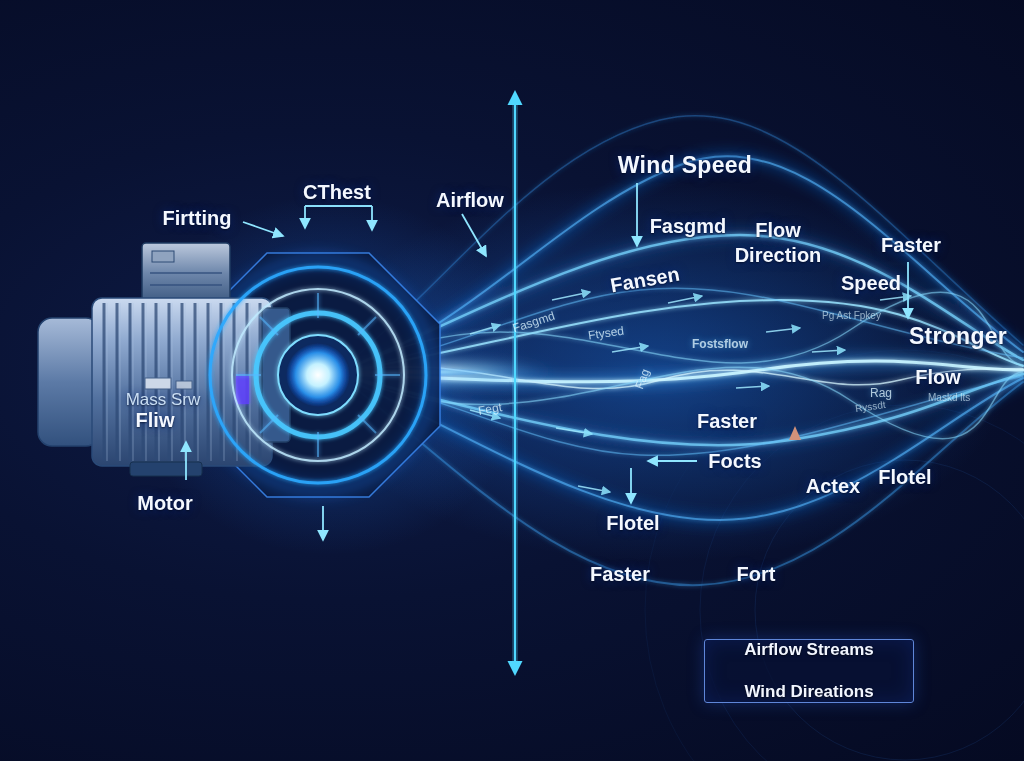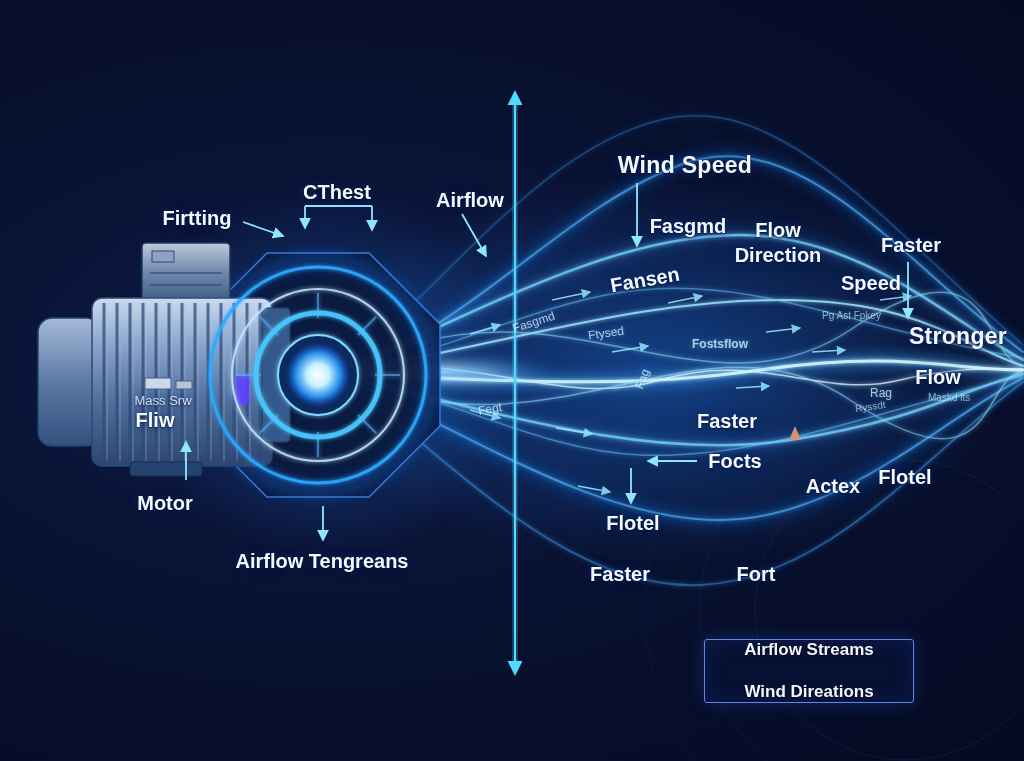--- a/index.html
+++ b/index.html
@@ -8,21 +8,21 @@
     background:radial-gradient(ellipse at 32% 48%, #0e1c48 0%, #091233 42%, #050a22 100%);
     font-family:"Liberation Sans",sans-serif;color:#fff;
   }
   .stage svg{position:absolute;left:0;top:0;}
   .lbl{
     position:absolute;transform:translate(-50%,-50%);
     font-weight:700;font-size:20px;color:#f4f8ff;white-space:nowrap;
     text-shadow:0 0 10px rgba(10,40,120,.9),0 1px 2px rgba(0,0,0,.65);
   }
   .lbl.big{font-size:23px;letter-spacing:.3px;}
-  .lbl.small{font-size:13px;font-weight:400;color:#d8ecff;opacity:.9;}
+  .lbl.small{font-size:17px;font-weight:400;color:#d8ecff;opacity:.9;}
   .tag{
     position:absolute;font-size:12px;font-weight:400;color:#d9f3ff;opacity:.8;
     white-space:nowrap;text-shadow:0 0 6px rgba(90,190,255,.7);
   }
   .tag.tiny{font-size:10px;opacity:.65;}
   .two-line{display:flex;flex-direction:column;align-items:center;line-height:1.25;}
   .legend{
     position:absolute;left:704px;top:639px;width:208px;height:62px;
     border:1.5px solid #5f86d8;background:rgba(8,18,52,.8);border-radius:3px;
     display:flex;flex-direction:column;justify-content:space-between;align-items:center;gap:2px;
@@ -223,21 +223,20 @@
   <div class="lbl" style="left:727px;top:421px;">Faster</div>
   <div class="lbl" style="left:735px;top:461px;">Focts</div>
   <div class="lbl" style="left:633px;top:523px;">Flotel</div>
   <div class="lbl" style="left:833px;top:486px;">Actex</div>
   <div class="lbl" style="left:905px;top:477px;">Flotel</div>
   <div class="lbl" style="left:756px;top:574px;">Fort</div>
   <div class="lbl" style="left:620px;top:574px;">Faster</div>
   <div class="lbl" style="left:165px;top:503px;">Motor</div>
   <div class="lbl" style="left:155px;top:420px;">Fliw</div>
   <div class="lbl small" style="left:163px;top:400px;">Mass Srw</div>
-  <div class="lbl" style="left:322px;top:561px;">Airflow Tengreans</div>
 
   <div class="tag" style="left:512px;top:315px;transform:rotate(-18deg);">Fasgmd</div>
   <div class="tag" style="left:588px;top:326px;transform:rotate(-8deg);">Ftysed</div>
   <div class="tag" style="left:692px;top:337px;font-weight:bold;">Fostsflow</div>
   <div class="tag tiny" style="left:822px;top:310px;">Pg Ast Fpkey</div>
   <div class="tag" style="left:632px;top:372px;transform:rotate(-70deg);">Fag</div>
   <div class="tag" style="left:838px;top:386px;margin-left:32px;">Rag</div>
   <div class="tag" style="left:478px;top:402px;transform:rotate(-10deg);">Fegt</div>
   <div class="tag tiny" style="left:855px;top:401px;transform:rotate(-8deg);">Ryssdt</div>
   <div class="tag tiny" style="left:928px;top:392px;">Maskd lts</div>

